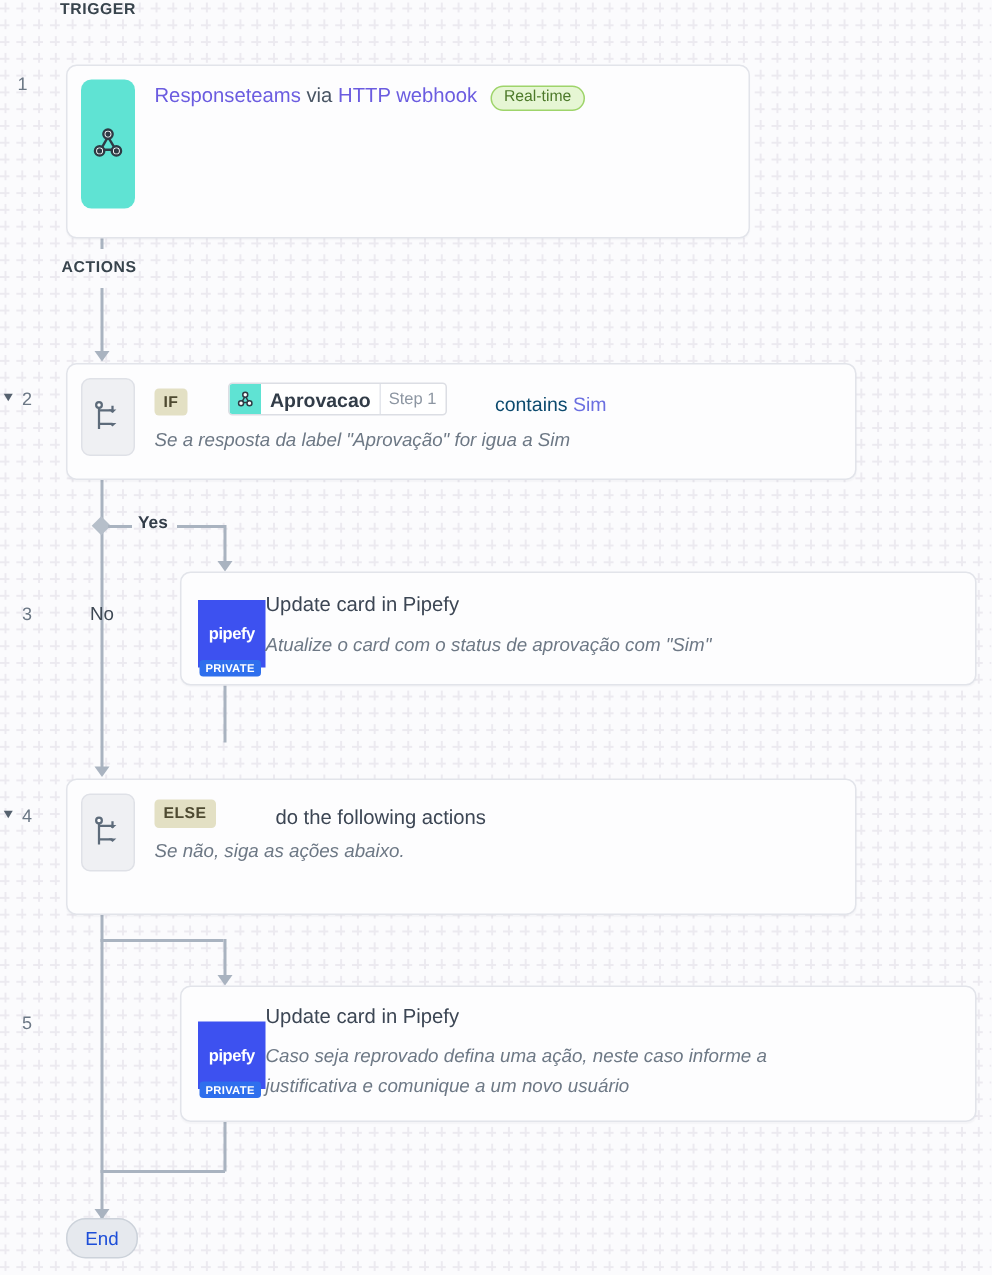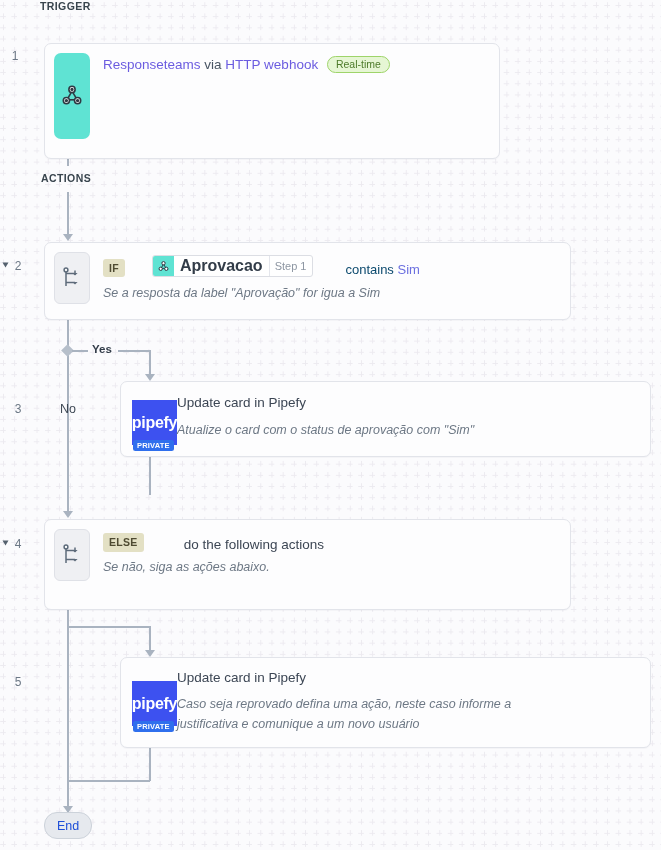--- a/index.html
+++ b/index.html
@@ -120,21 +120,21 @@
     top: 18px;
     width: 45px;
     height: 45px;
     background: #3d51f0;
     display: flex;
     align-items: center;
     justify-content: center;
   }
   .tile-app .wordmark {
     color: #ffffff;
-    font-size: 16px;
+    font-size: 11px;
     font-weight: bold;
     letter-spacing: -0.3px;
   }
   .private-badge {
     position: absolute;
     left: 12px;
     top: 58px;
     background: #2f6fed;
     color: #ffffff;
     font-size: 7.5px;
@@ -207,21 +207,21 @@
     height: 20px;
   }
   .datapill .pill-ico {
     width: 21px;
     background: #5fe3d3;
     display: flex;
     align-items: center;
     justify-content: center;
   }
   .datapill .pill-name {
-    font-size: 16px;
+    font-size: 13px;
     font-weight: bold;
     color: #323c48;
     padding: 0 6px;
     display: flex;
     align-items: center;
     white-space: nowrap;
   }
   .datapill .pill-step {
     font-size: 11px;
     color: #8d96a2;

